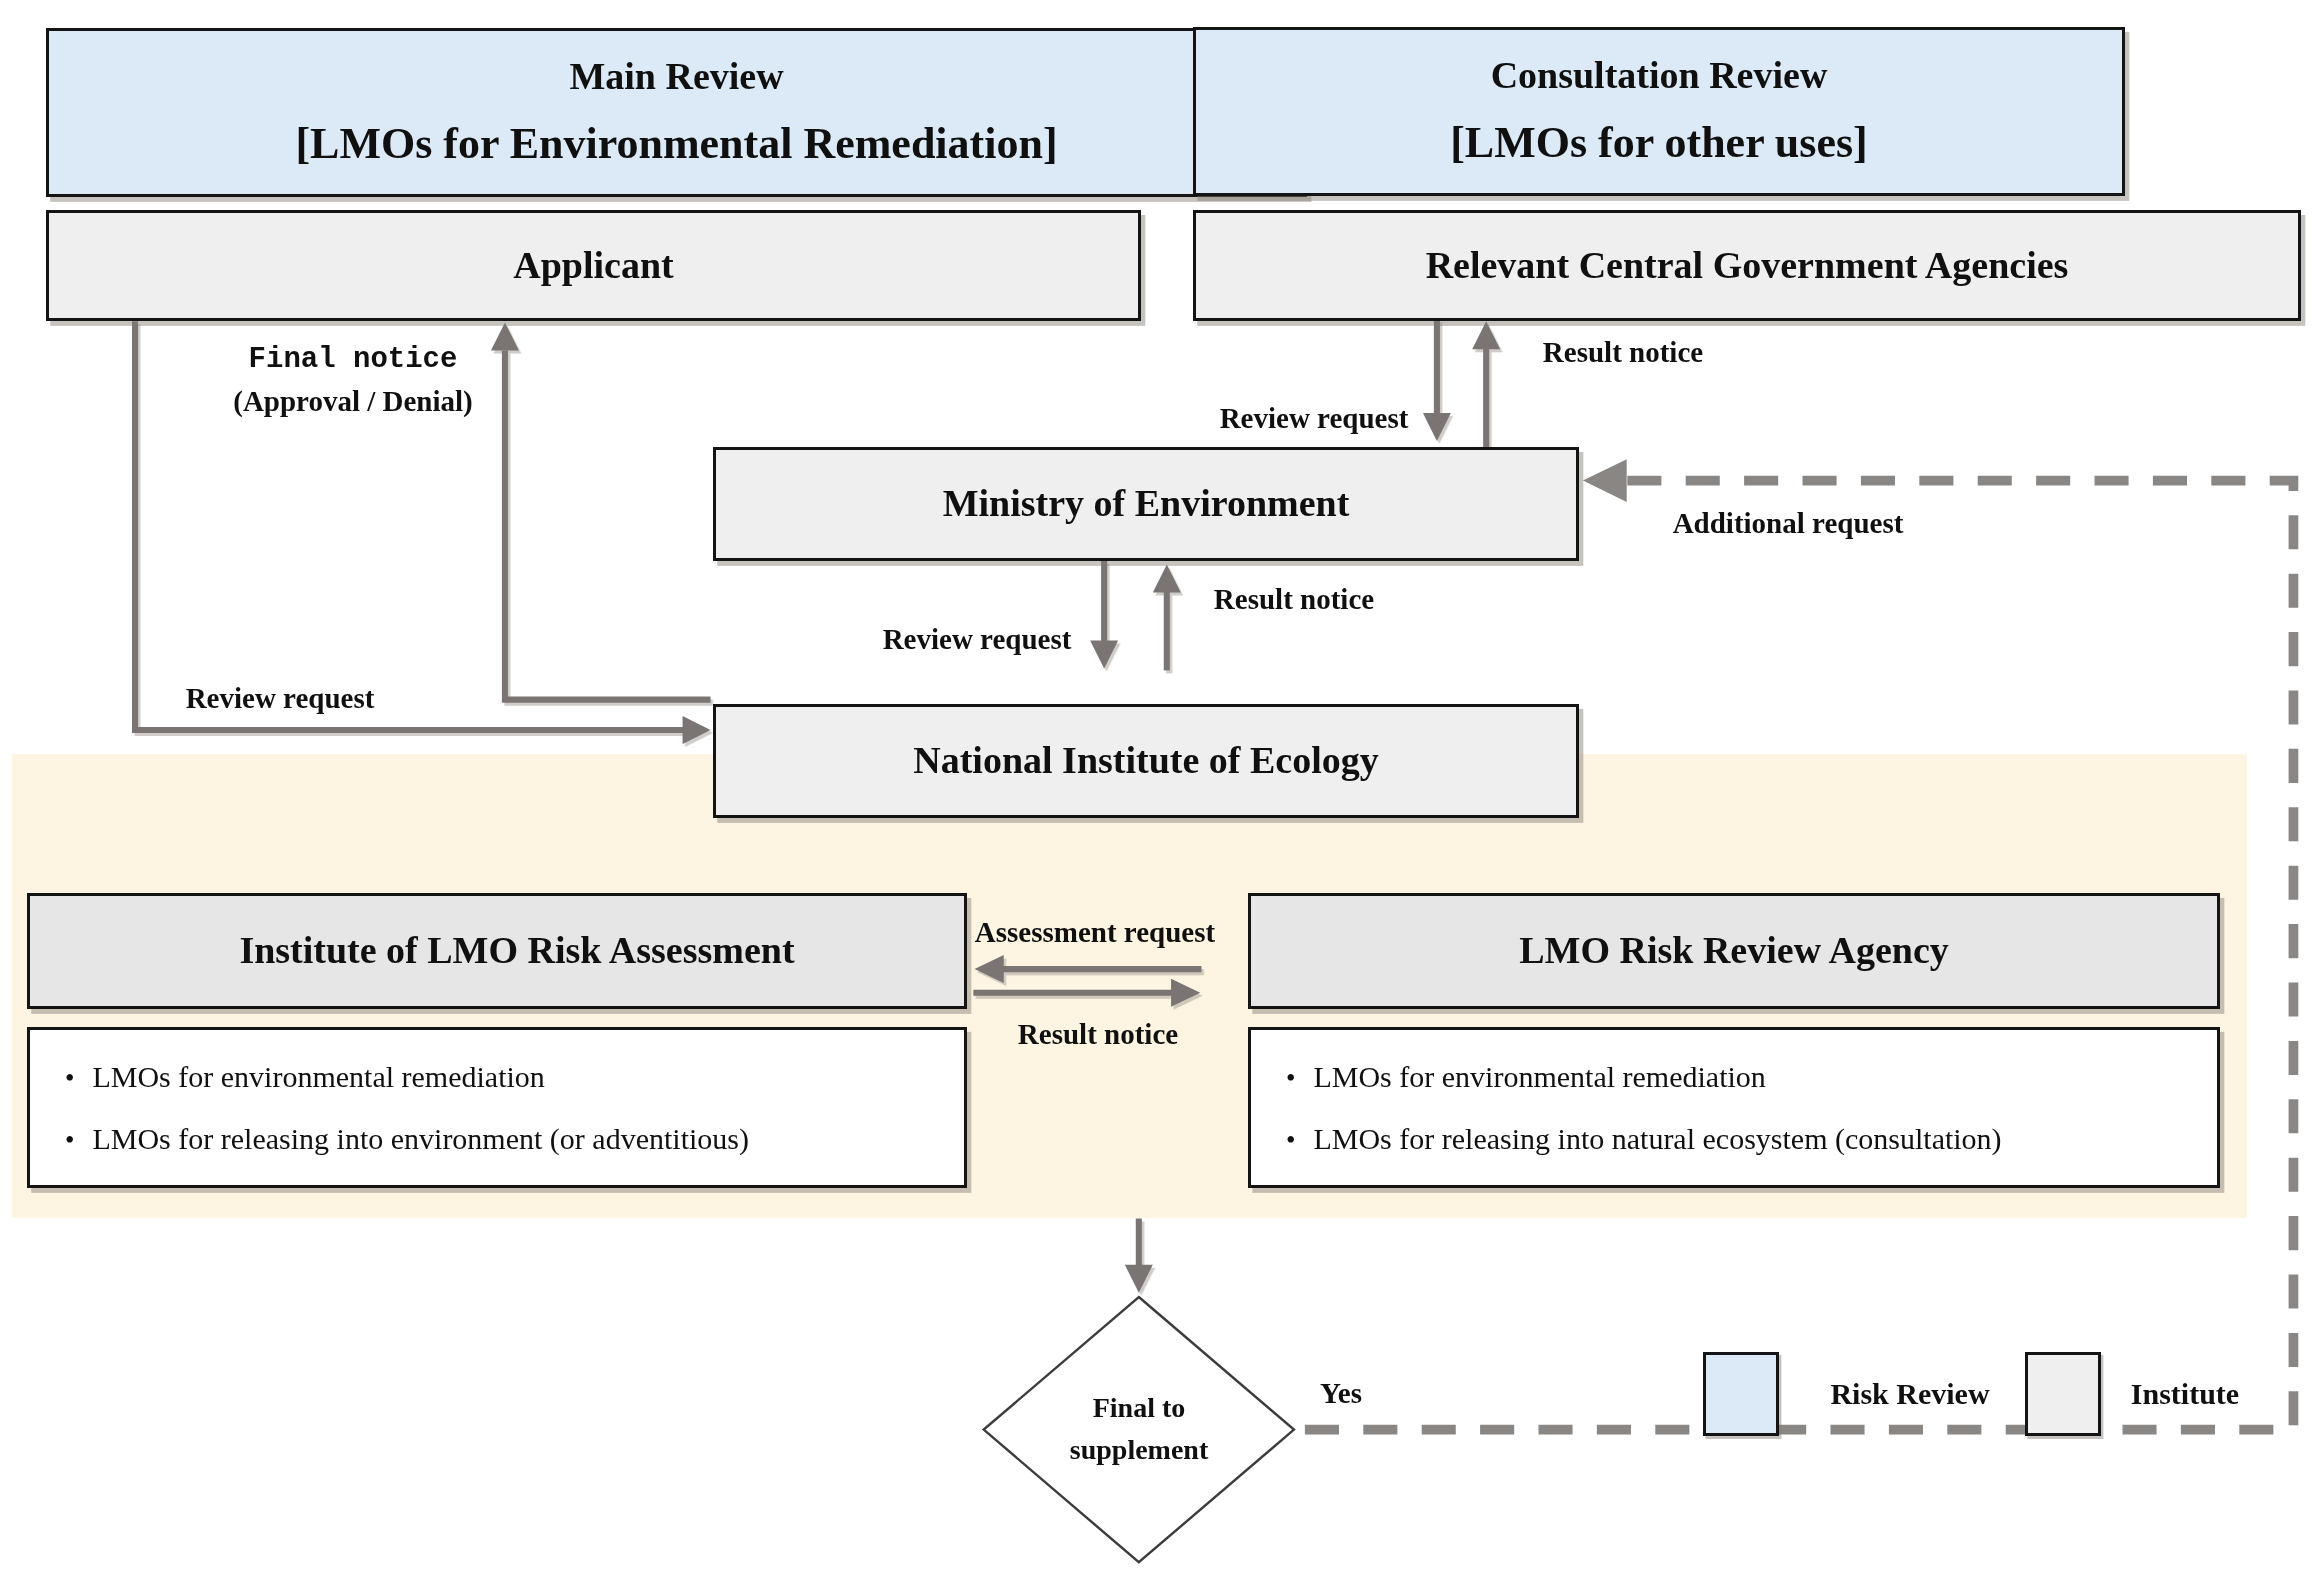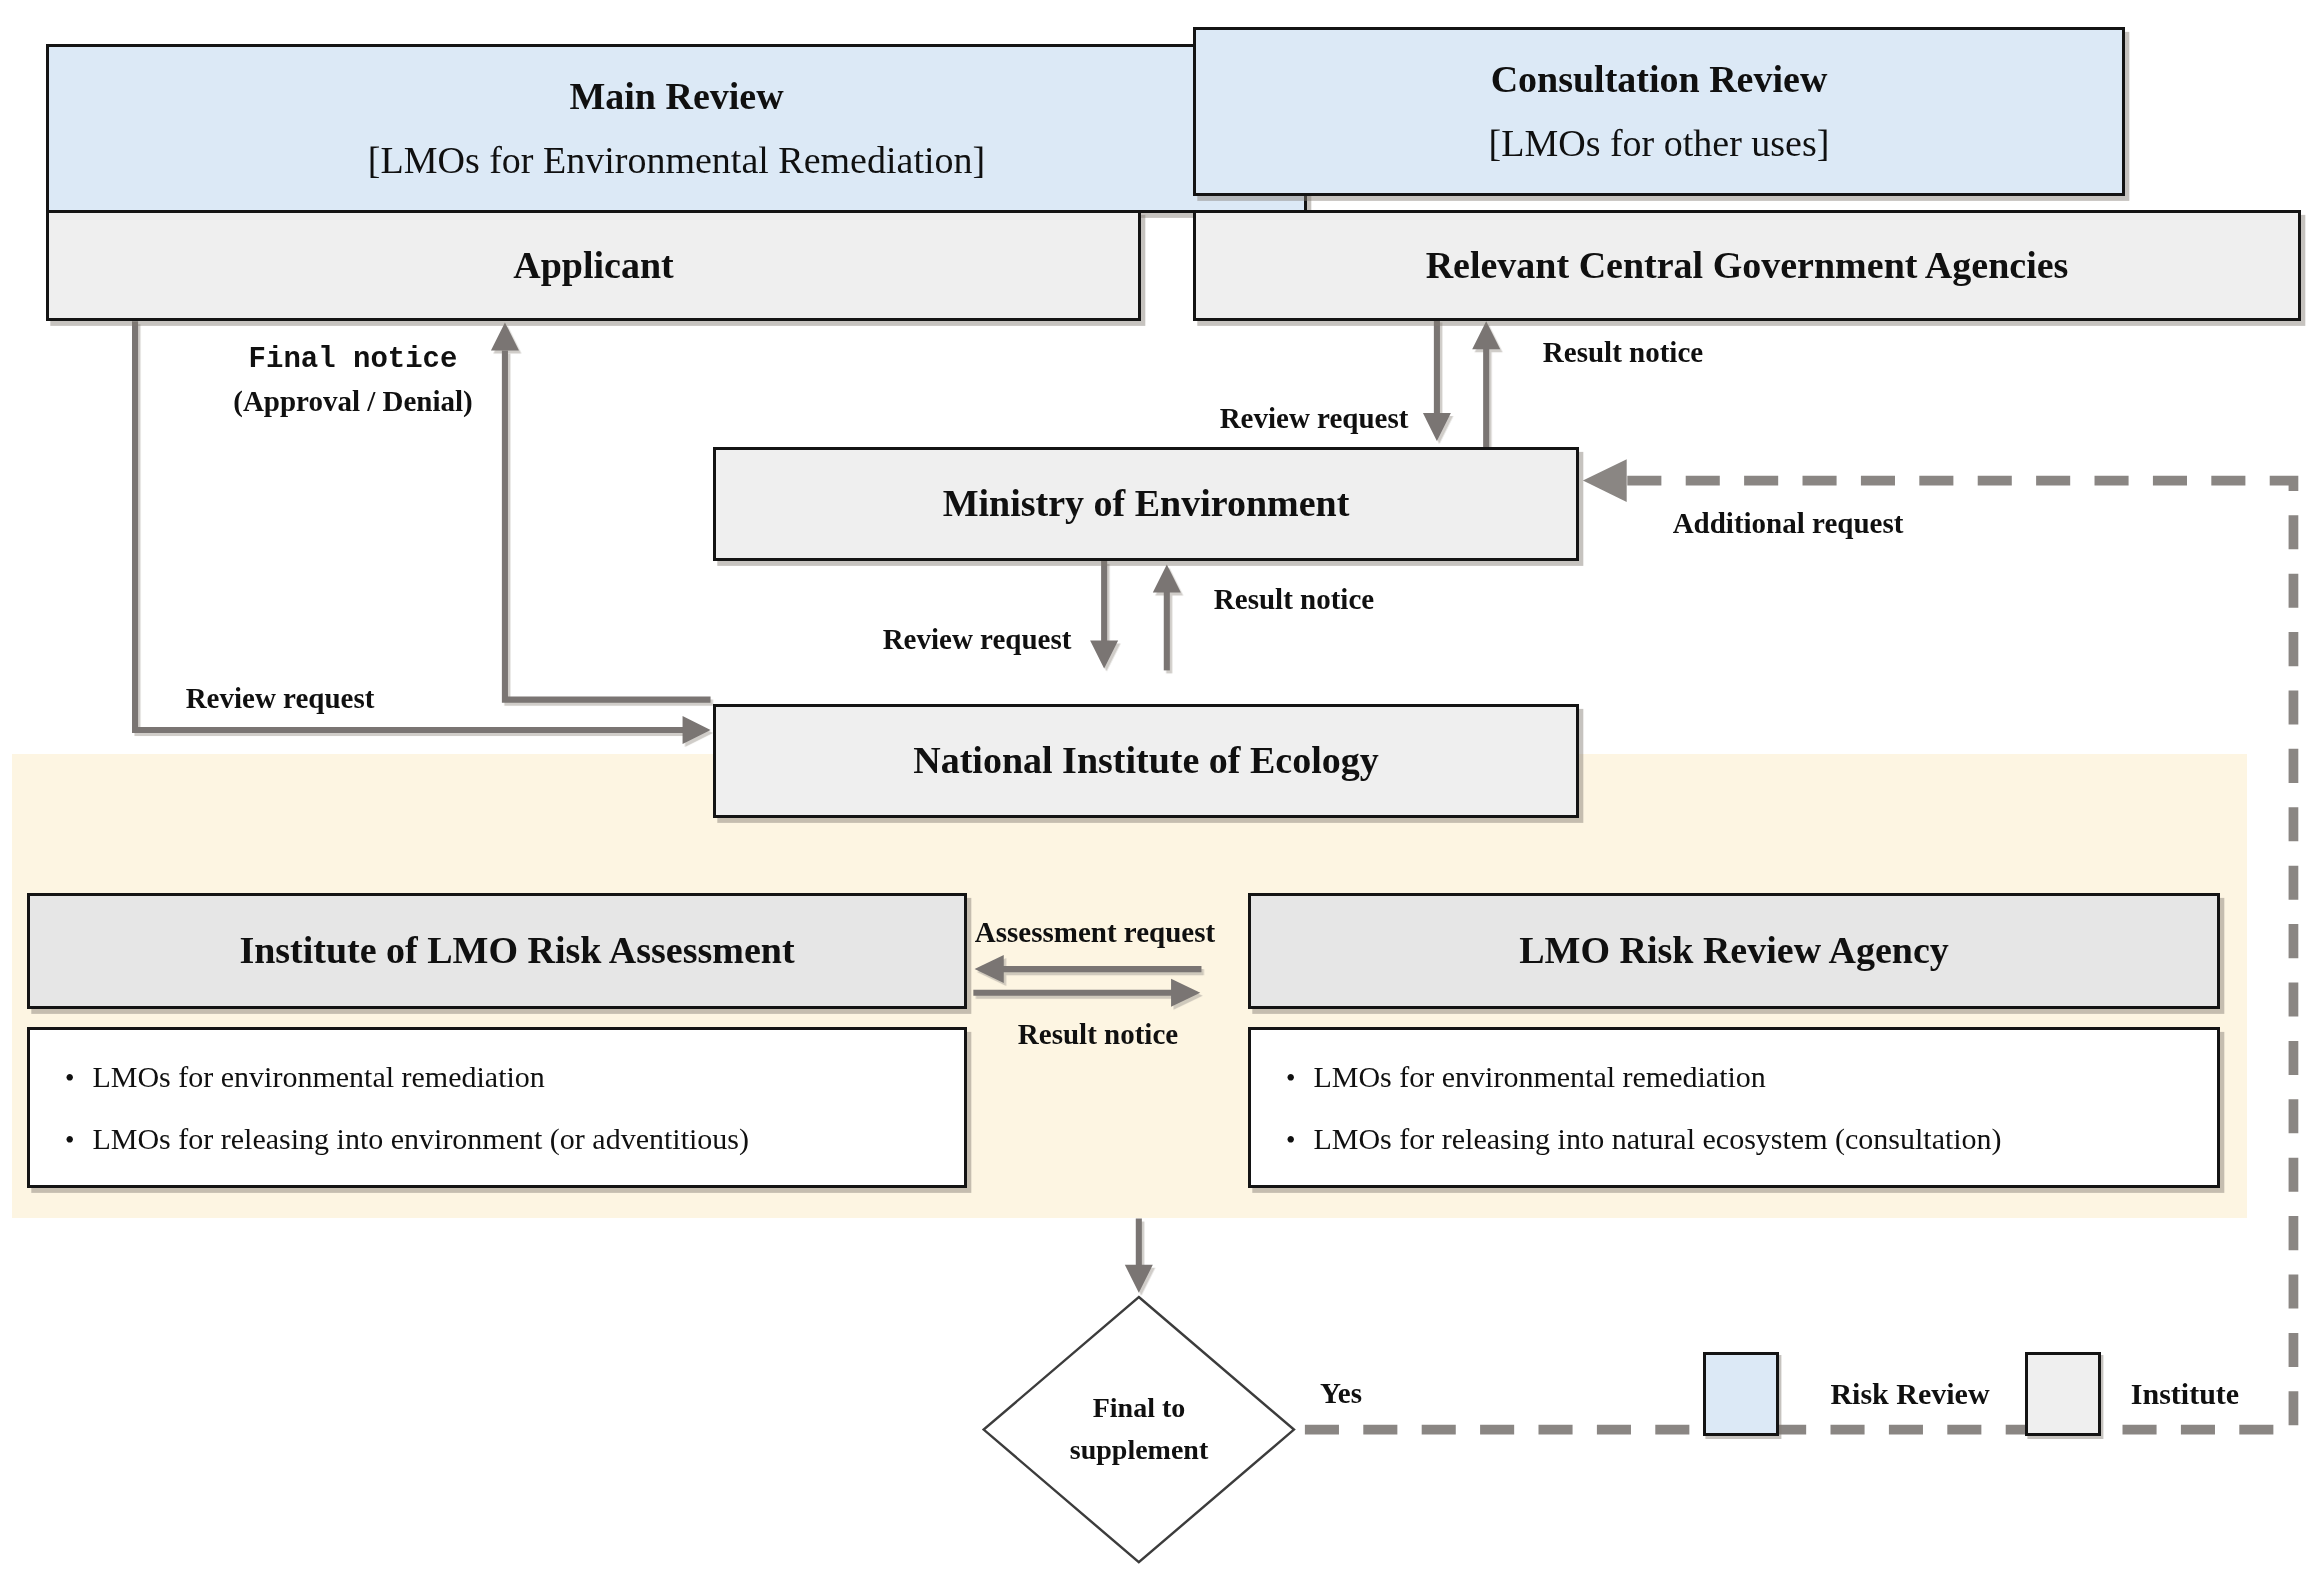--- a/index.html
+++ b/index.html
@@ -17,21 +17,21 @@
   .box {
     position:absolute; box-sizing:border-box; border:3.6px solid #141414;
     display:flex; flex-direction:column; align-items:center; justify-content:center;
     z-index:2; box-shadow:4.3px 4.9px 0 rgba(128,122,114,.45); text-align:center;
   }
   .fill-blue { background:#dce9f6; }
   .fill-gray { background:#efefef; }
   .fill-hdr  { background:#e6e6e6; }
   .fill-white{ background:#ffffff; }
   .box .title { font-weight:bold; font-size:38px; line-height:1.15; }
-  .box .subtitle { font-weight:normal; font-size:38px; line-height:1.15; margin-top:20px; }
+  .box .subtitle { font-weight:bold; font-size:44px; line-height:1.15; margin-top:20px; }
   .bullet-box { align-items:stretch; justify-content:center; }
   .bullet-row { display:flex; align-items:baseline; font-size:30px; font-weight:normal;
                 padding:0 35px; text-align:left; line-height:1.0; margin:16px 0; }
   .bullet-row .marker { margin-right:18px; font-size:27px; }
   .lbl { position:absolute; transform:translate(-50%,-50%); font-weight:bold; font-size:29px;
          white-space:nowrap; z-index:3; }
   .diamond-label { position:absolute; transform:translate(-50%,-50%); z-index:3;
          font-weight:bold; font-size:28px; text-align:center; line-height:1.5; }
   .legend-swatch { position:absolute; box-sizing:border-box; width:76px; height:84px;
          border:3.6px solid #141414; z-index:3; box-shadow:2.4px 3px 0 rgba(128,122,114,.45); }
@@ -80,21 +80,21 @@
       <path class="solidline" d="M1600,1632 L1927,1632"></path>
       <polygon class="head" points="1973,1632 1925,1609 1925,1655"></polygon>
     </g>
     <g>
       <path class="dashline" d="M2145,2350 L3770,2350 L3770,790 L2672,790"></path>
       <polygon class="dhead" points="2602,790 2674,755 2674,825"></polygon>
     </g>
     <polygon points="1872,2132 2127,2350 1872,2568 1617,2350" fill="#ffffff" stroke="#3c3c3c" stroke-width="4"></polygon>
   </svg>
 
-  <div class="box fill-blue" style="left:46px; top:44px; width:1261px; height:169px;">
+  <div class="box fill-blue" style="left:46px; top:28px; width:1261px; height:169px;">
     <div class="title">Main Review</div>
     <div class="subtitle">[LMOs for Environmental Remediation]</div>
   </div>
 
   <div class="box fill-gray" style="left:46px; top:210px; width:1095px; height:111px;">
     <div class="title">Applicant</div>
   </div>
 
   <div class="box fill-blue" style="left:1193px; top:27px; width:932px; height:169px;">
     <div class="title">Consultation Review</div>

